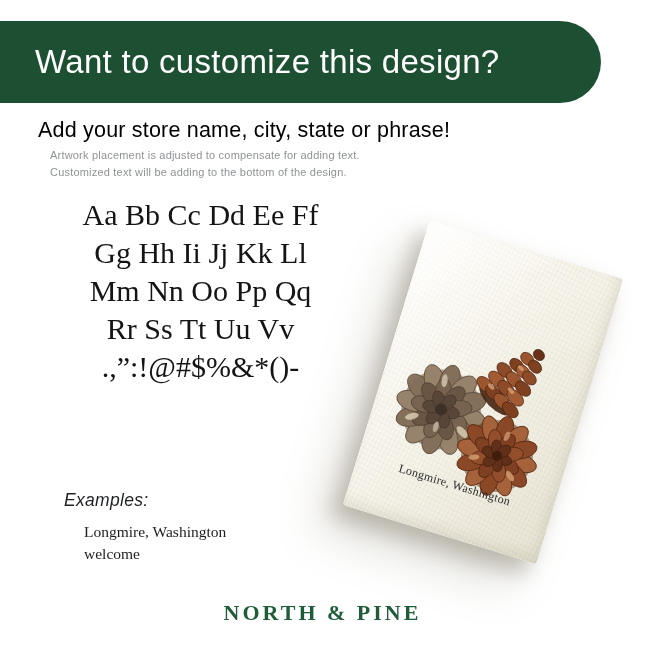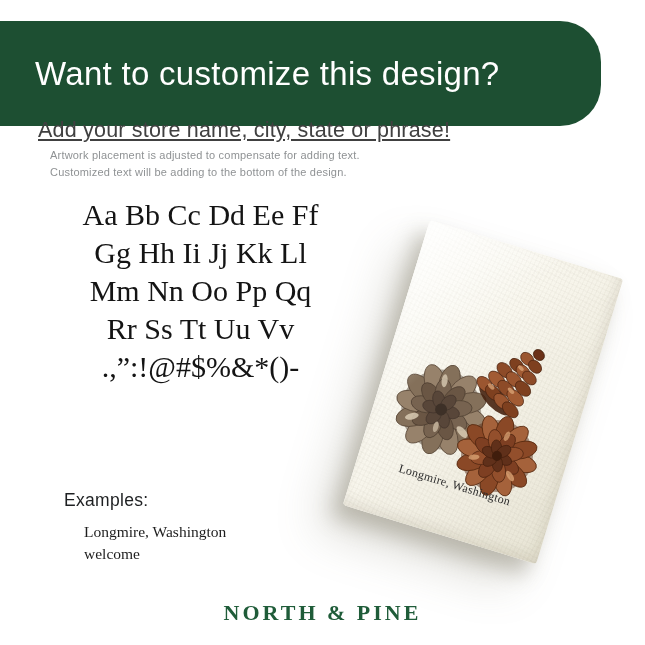--- a/index.html
+++ b/index.html
@@ -5,52 +5,52 @@
   html,body{margin:0;padding:0;}
   body{
     width:645px;height:645px;position:relative;overflow:hidden;
     background:#ffffff;
     font-family:"Liberation Sans", sans-serif;
   }
   .abs{position:absolute;}
 
   
   .banner{
-    left:0;top:21px;width:601px;height:105px;
+    left:0;top:21px;width:601px;height:82px;
     background:#1d4f32;
     border-radius:0 41px 41px 0;
     display:flex;align-items:center;
   }
   .banner-title{
     padding-left:35px;color:#ffffff;
     font-size:33px;font-weight:400;letter-spacing:.3px;
   }
 
   
   .subheading{
     left:38px;top:118px;
-    font-size:21.5px;color:#404040;letter-spacing:.2px;text-decoration:underline;
+    font-size:21.5px;color:#000000;letter-spacing:.2px;
   }
   .notes{
     left:50px;top:147px;
     font-size:11px;line-height:16.5px;color:#8f9294;letter-spacing:.2px;
   }
 
   
   .font-sample{
     left:18px;top:196px;width:365px;
     font-family:"Liberation Serif", serif;
     font-size:30px;line-height:38px;color:#141414;
     text-align:center;white-space:nowrap;
   }
 
   
   .examples-label{
     left:64px;top:490px;
-    font-size:17.5px;color:#1e2022;letter-spacing:.3px;
+    font-size:17.5px;color:#1e2022;letter-spacing:.3px;font-style:italic;
   }
   .example-items{
     left:84px;top:521px;
     font-family:"Liberation Serif", serif;
     font-size:15.5px;line-height:22px;color:#1d1d1d;
   }
 
   
   .towel{
     left:430px;top:220px;width:202px;height:298px;

